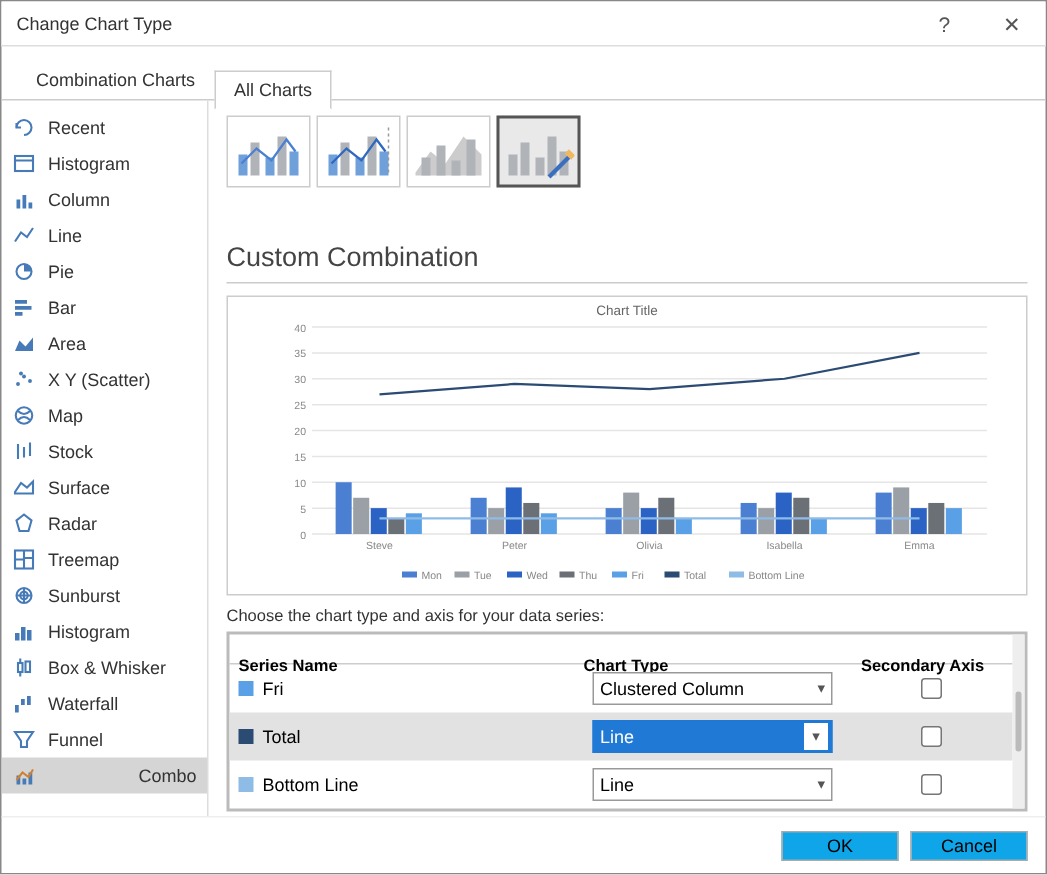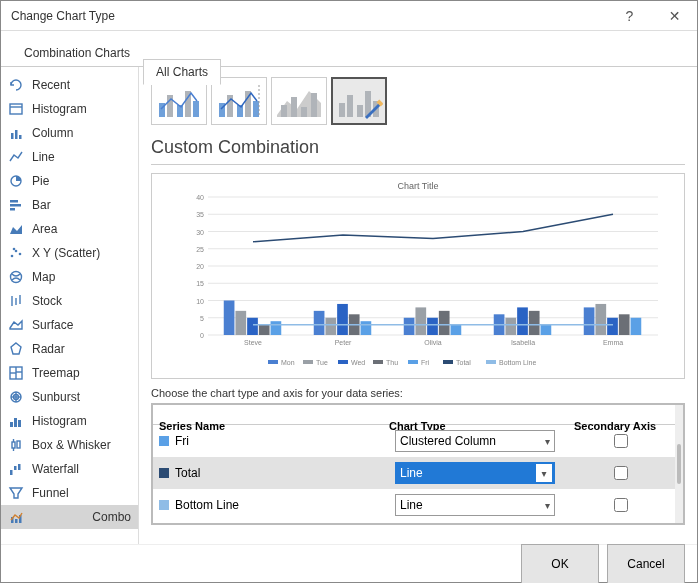--- a/index.html
+++ b/index.html
@@ -3,33 +3,33 @@
 <meta charset="utf-8">
 <style>
 * { box-sizing: border-box; margin: 0; padding: 0; font-family: "Segoe UI", Arial, sans-serif; }
 body { background: #e8e8e8; width: 698px; height: 583px; overflow: hidden; }
 .dialog { width: 698px; height: 583px; background: #fff; border: 1px solid #888; display: flex; flex-direction: column; }
 .titlebar { height: 30px; background: #fff; border-bottom: 1px solid #ddd; display: flex; align-items: center; padding: 0 0 0 10px; font-size: 12px; color: #333; }
 .titlebar .title { flex: 1; }
 .titlebar .btn { width: 45px; height: 30px; display: flex; align-items: center; justify-content: center; color: #555; cursor: pointer; font-size: 14px;}
 .tabs { height: 30px; display: flex; align-items: flex-end; padding-left: 10px; border-bottom: 1px solid #ccc; margin-top:6px;}
 .tab { padding: 5px 12px; font-size: 12px; color: #333; cursor: pointer; border: 1px solid transparent; }
-.tab.active { border: 1px solid #ccc; border-bottom: 1px solid #fff; background: #fff; position: relative; top: 19px; }
+.tab.active { border: 1px solid #ccc; border-bottom: 1px solid #fff; background: #fff; position: relative; top: 7px; }
 .body { flex: 1; display: flex; overflow: hidden; }
 .sidebar { width: 138px; border-right: 1px solid #ddd; padding: 6px 0; overflow-y: auto; }
 .side-item { display: flex; align-items: center; height: 24px; padding: 0 7px; font-size: 12px; color: #333; cursor: pointer; gap: 8px; }
 .side-item.selected { background: #d5d5d5; justify-content: space-between; }
 .side-icon { width: 16px; height: 16px; display: flex; align-items: center; justify-content: center; flex-shrink:0;}
 .side-icon svg { width: 16px; height: 16px; }
 .main { flex: 1; display: flex; flex-direction: column; padding: 10px 12px; overflow: hidden;}
 .subtype-row { display: flex; gap: 4px; margin-bottom: 12px; }
 .subtype { width: 56px; height: 48px; border: 1px solid #ccc; display: flex; align-items: center; justify-content: center; cursor: pointer; background: #fff; }
 .subtype.selected { border: 2px solid #555; background: #e9e9e9; }
 .subtype svg { width: 48px; height: 40px; }
-.section-title { font-size: 18px; color: #444; margin-bottom: 6px; font-weight: 400; }
+.section-title { font-size: 18px; color: #444; margin-bottom: 6px; font-weight: 400; margin-top: 24px; }
 .hr { border-bottom: 1px solid #ccc; margin-bottom: 8px; }
 .preview { border: 1px solid #ccc; height: 206px; margin-bottom: 8px; display:flex; align-items:center; justify-content:center;}
 .preview svg { width: 500px; height: 198px; }
 .series-label { font-size: 11px; color: #333; margin-bottom: 4px; }
 .series-table { border: 2px solid #bbb; height: 122px; display: flex; }
 .series-inner { flex: 1; display: flex; flex-direction: column; }
 .series-head { display: flex; height: 20px; border-bottom: 1px solid #ccc; font-size: 11px; font-weight: 600; }
 .series-head > div { padding: 15px 6px; }
 .col-name { width: 230px; }
 .col-type { width: 172px; }
@@ -40,21 +40,21 @@
 .series-row .col-name { display:flex; align-items:center; gap:6px; }
 .ct-select { width: 160px; height: 22px; border: 1px solid #999; display: flex; align-items: center; justify-content: space-between; padding: 0 4px; font-size: 12px; cursor: pointer; background:#fff;}
 .ct-select.sel-blue { background: #2179d6; color: #fff; border-color:#2179d6;}
 .ct-select .arrow { font-size: 10px; color:#555;}
 .ct-select.sel-blue .arrow{ background:#fff; color:#555; width:16px; height:18px; display:flex;align-items:center;justify-content:center; margin-right:-2px;}
 .chk { display:flex; justify-content:center; flex:1;}
 .chk input { width: 14px; height: 14px; }
 .scroll-stub { width: 8px; background: #eee; display:flex; flex-direction:column; justify-content:center; align-items:center;}
 .scroll-thumb { width:4px; height:40px; background:#bbb; border-radius:2px;}
 .footer { height: 38px; display: flex; align-items: center; justify-content: flex-end; gap: 8px; padding: 0 12px; border-top: 1px solid #eee;}
-.btn2 { width: 78px; height: 40px; border: 1px solid #aaa; background: #e5e5e5; font-size: 12px; cursor: pointer; }
+.btn2 { width: 78px; height: 20px; border: 1px solid #aaa; background: #0ea5e9; font-size: 12px; cursor: pointer; }
 </style>
 </head>
 <body>
 
 <div class="dialog">
   <div class="titlebar">
     <span class="title">Change Chart Type</span>
     <div class="btn">
         <span>?</span>
       </div>

